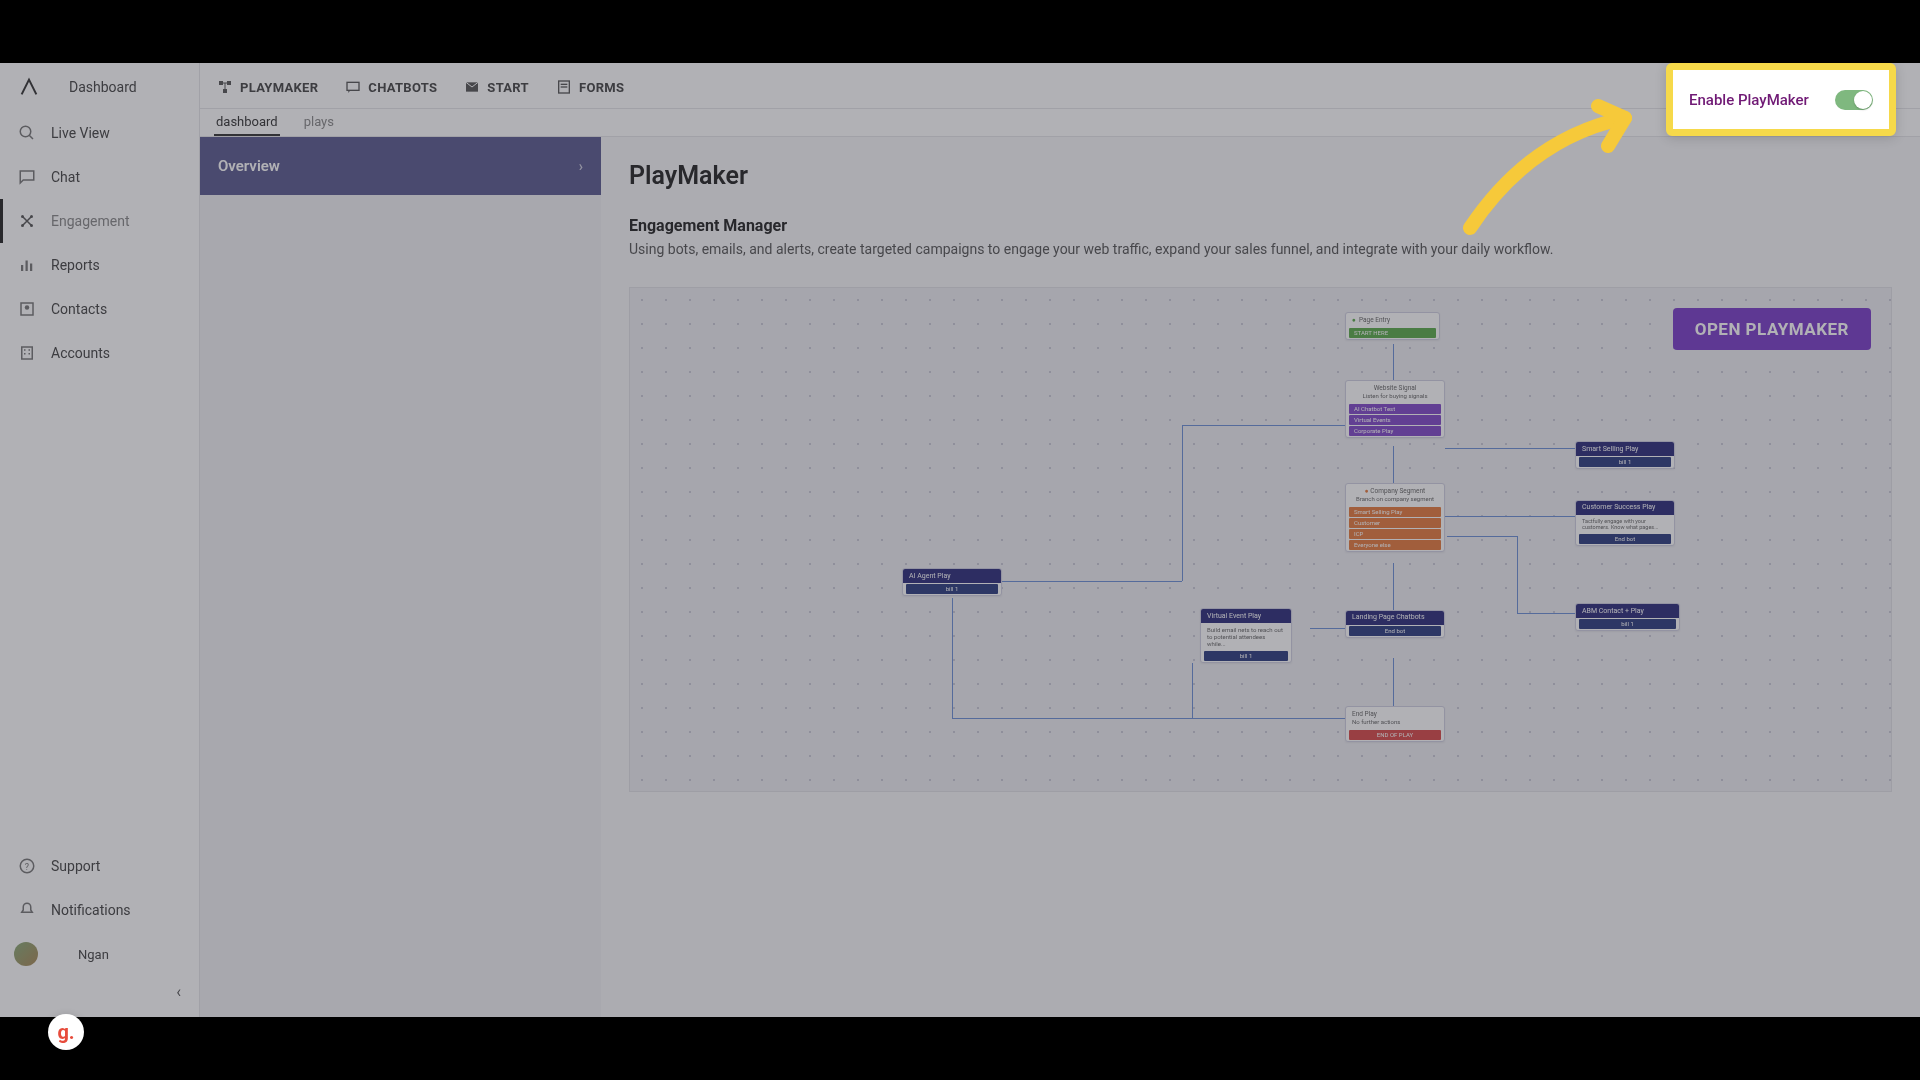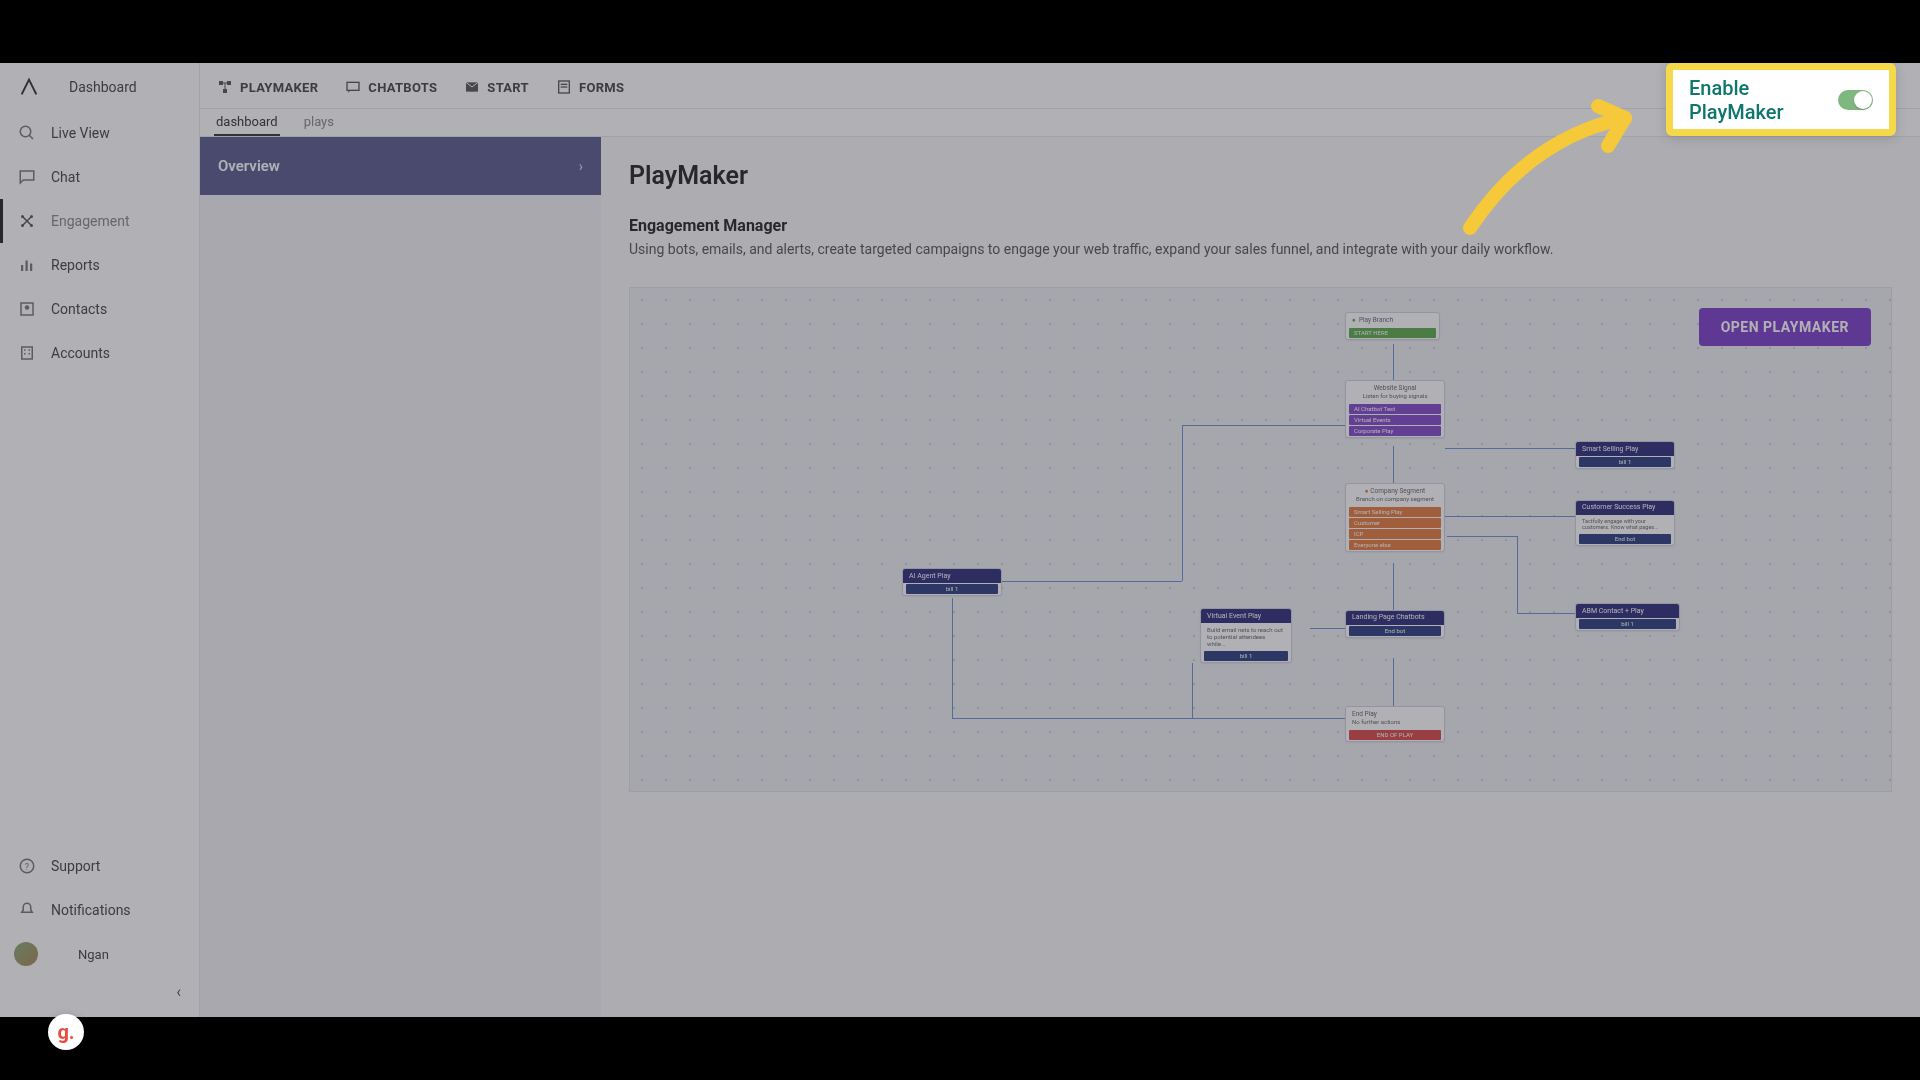--- a/index.html
+++ b/index.html
@@ -39,40 +39,40 @@
     .left-panel { width: 401px; background: #f1f1f4; text-align: right; }
     .overview-card { background: #5a5a8f; color: #fff; padding: 20px 18px; font-size: 15px; font-weight: 600; display: flex; align-items: center; justify-content: space-between; }
     .overview-card .chev { color: rgba(255,255,255,0.7); font-size: 14px; }
     
     .right-panel { flex: 1; padding: 24px 28px; }
     .page-title { font-size: 25px; font-weight: 600; color: #222; margin-bottom: 26px; }
     .section-title { font-size: 16px; font-weight: 700; color: #222; margin-bottom: 6px; }
     .section-desc { font-size: 14px; color: #555; margin-bottom: 30px; }
     
     .canvas-box { background: #ededf2; height: 505px; position: relative; border:1px solid #e0e0e6;}
-    .open-btn { position: absolute; top: 20px; right: 20px; background: #7a3cc9; color: #fff; border: none; padding: 11px 22px; font-size: 14px; font-weight: 700; letter-spacing: 0.5px; border-radius: 4px; cursor: pointer; }
+    .open-btn { position: absolute; top: 20px; right: 20px; background: #7a3cc9; color: #fff; border: none; padding: 11px 22px; font-size: 17px; font-weight: 700; letter-spacing: 0.5px; border-radius: 4px; cursor: pointer; }
     
     
     .flow { position: absolute; inset: 0; }
     .node { position: absolute; background: #fff; border: 1px solid #cfcfe0; border-radius: 3px; font-size: 8px; box-shadow: 0 1px 2px rgba(0,0,0,0.06); }
     .node-head { background: #2b2b7a; color:#fff; padding:3px 6px; font-size:7px; display:flex; align-items:center; gap:3px; border-radius: 2px 2px 0 0;}
     .node-body { padding: 3px 6px; font-size: 6.5px; color:#666; }
     .node-strip { height: 10px; font-size:6px; color:#fff; padding: 1px 5px; margin: 1px 3px; border-radius:1px;}
     .purple-strip { background:#8048c8;}
     .orange-strip { background:#e67a3c;}
     .green-strip { background:#5aaa4a;}
     .red-strip { background:#d94848;}
     .darkblue-strip { background:#2b3b7e;}
     
     .wire { position:absolute; border-top:1.5px solid #6b8fd6; }
     .wire-v { position:absolute; border-left:1.5px solid #6b8fd6; }
     
     
     .enable-box { position: absolute; top: 63px; right: 24px; width: 230px; height: 73px; background: #fff; border: 7px solid #f6d94a; border-radius: 6px; display: flex; align-items: center; justify-content: space-between; padding: 0 16px; z-index: 100; box-shadow: 0 2px 12px rgba(0,0,0,0.15);}
-    .enable-label { font-size: 20px; color: #0f766e; font-weight: 500;}
+    .enable-label { font-size: 15px; color: #701a75; font-weight: 500;}
     .toggle { width: 38px; height: 20px; background: #7fb87f; border-radius: 10px; position: relative; }
     .toggle-knob { position: absolute; right: 1px; top: 1px; width: 18px; height: 18px; background: #fff; border-radius: 50%; box-shadow: 0 1px 2px rgba(0,0,0,0.2);}
     
     
     .arrow-svg { position: absolute; top: 98px; right: 250px; z-index: 100; }
     
     
     .dots { background-image: radial-gradient(#c9c9d6 1px, transparent 1px); background-size: 24px 24px; position:absolute; inset:0;}
   </style>
 </head>
@@ -244,21 +244,21 @@
 
         <div class="canvas-box">
           <div class="dots"></div>
           <button class="open-btn">OPEN PLAYMAKER</button>
 
           <div class="flow">
 
             <div class="node" style="left:715px; top:24px; width:95px;">
               <div class="node-body" style="display:flex;align-items:center;gap:3px;">
                   <span style="color:#5aaa4a;">●</span>
-                  <span>Play Branch</span>
+                  <span>Page Entry</span>
                 </div>
               <div class="node-strip green-strip">START HERE</div>
             </div>
 
             <div class="node" style="left:715px; top:92px; width:100px;">
               <div class="node-body" style="text-align:center;"><span>Website Signal</span><br><span style="font-size:6px;">Listen for buying signals</span></div>
               <div class="node-strip purple-strip">AI Chatbot Test</div>
               <div class="node-strip purple-strip">Virtual Events</div>
               <div class="node-strip purple-strip">Corporate Play</div>
             </div>

